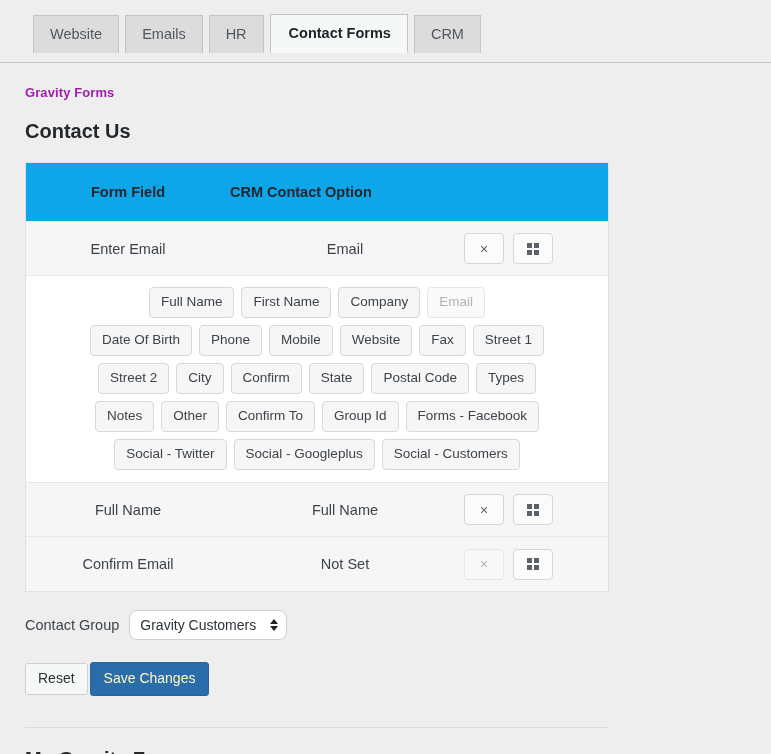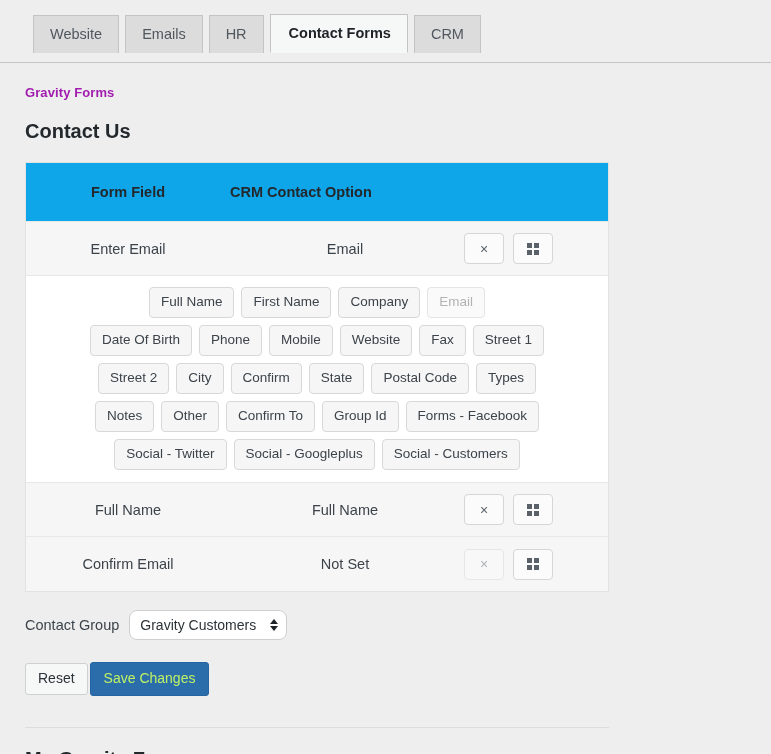--- a/index.html
+++ b/index.html
@@ -256,21 +256,21 @@
     font-size: 14px;
     font-family: "Liberation Sans", sans-serif;
     padding: 6px 12px 7px 12px;
     cursor: pointer;
     line-height: 17px;
   }
   .btn-primary {
     border: 1px solid #2564a0;
     border-radius: 3px;
     background: #2b6cab;
-    color: #bef264;
+    color: #fef9c3;
     font-size: 14px;
     font-family: "Liberation Sans", sans-serif;
     padding: 7px 13px 8px 13px;
     cursor: pointer;
     line-height: 17px;
   }
 
   .divider {
     margin-top: 31px;
     width: 584px;

